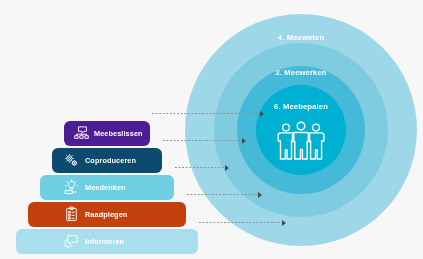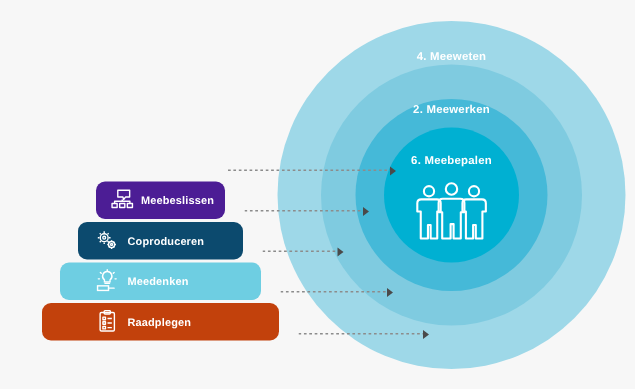--- a/index.html
+++ b/index.html
@@ -202,15 +202,24 @@
           <rect x="7.6" y="1.3" width="4.8" height="2.6" rx="0.6"></rect>
           <rect x="6.6" y="6.4" width="2" height="2"></rect>
           <rect x="6.6" y="10" width="2" height="2"></rect>
           <rect x="6.6" y="13.6" width="2" height="2"></rect>
           <path d="M10.2 7.4h3.4M10.2 11h3.4M10.2 14.6h3.4"></path>
         </svg>
       </span>
       <span class="blabel">Raadplegen</span>
     </div>
 
+    <div class="bar bar-5">
+      <span class="bicon">
+        <svg width="17" height="17" viewBox="0 0 20 20" fill="none" stroke="#ffffff" stroke-width="1.1" stroke-linejoin="round">
+          <path d="M5.6 3.2h11.2v7.6h-6.4l-3 2.6v-2.6H5.6z"></path>
+          <path d="M10.4 13.4v2.2h-2.6l-2.6 2.2v-2.2H2.6V8.4h3"></path>
+        </svg>
+      </span>
+      <span class="blabel">Informeren</span>
+    </div>
 
   </div>
 </div>
 
 </body></html>

